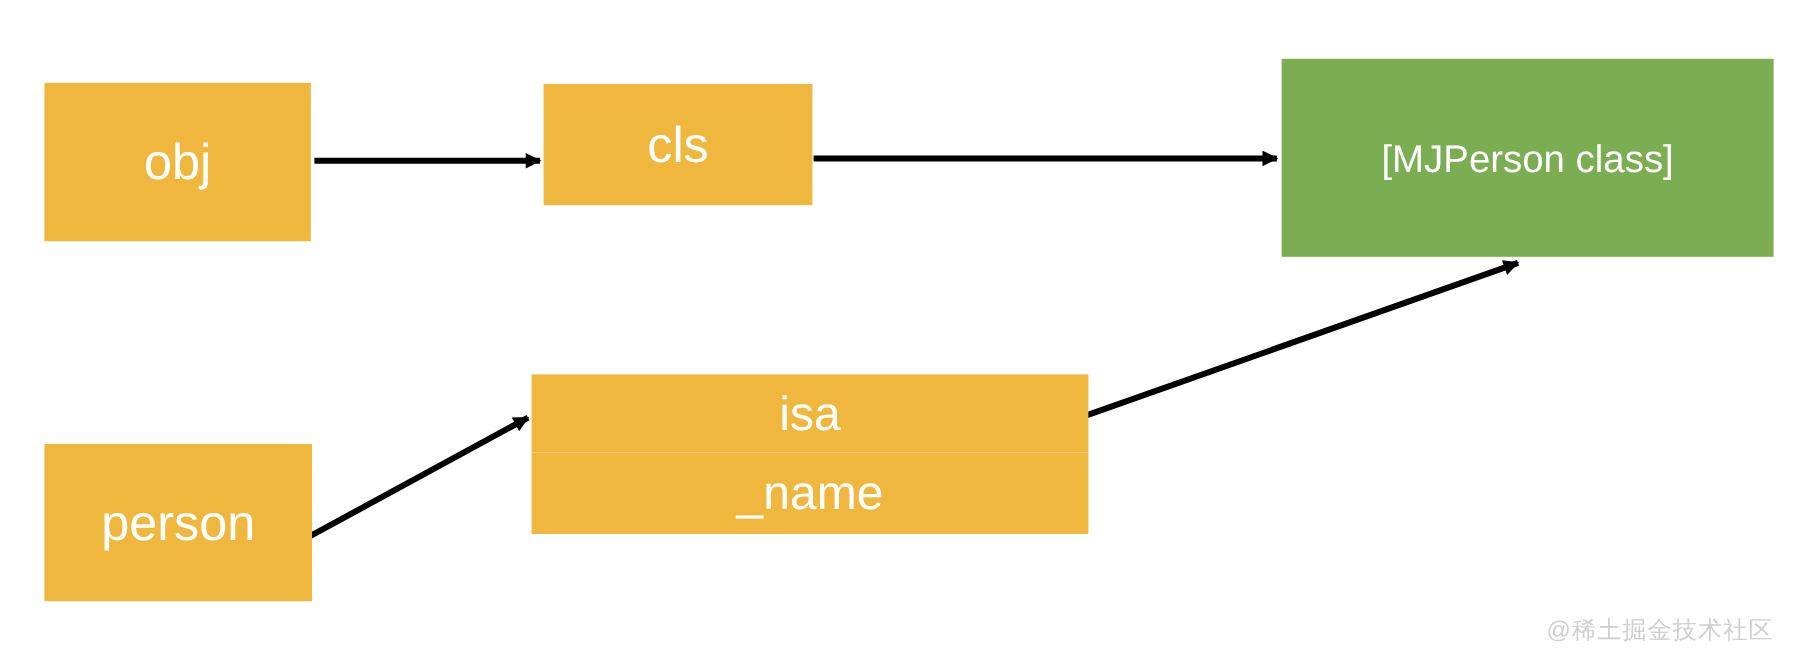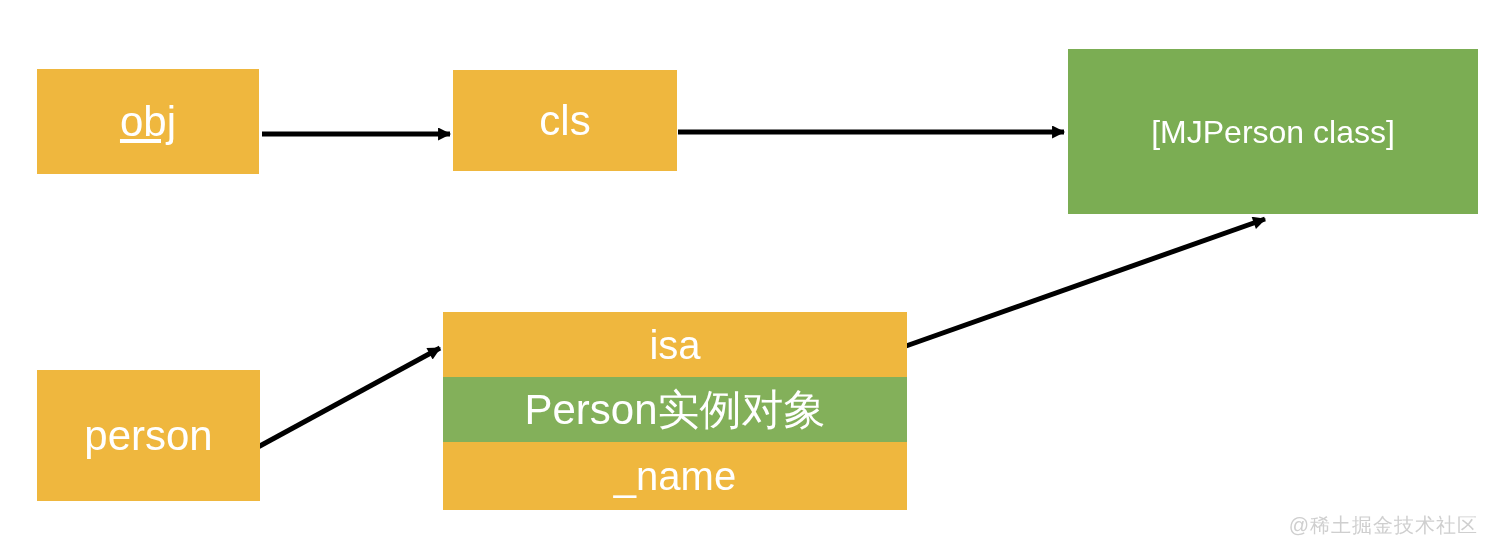--- a/index.html
+++ b/index.html
@@ -36,21 +36,21 @@
     align-items: center;
     justify-content: center;
     color: var(--text, #ffffff);
     font-size: 42px;
     line-height: 1;
     white-space: nowrap;
   }
   .fill-yellow { background: var(--yellow, #efb73e); }
   .fill-green  { background: var(--green, #7bad53); }
 
-  .node-obj    { left: 37px;   top: 69px;  width: 222px; height: 105px; text-decoration: underline; }
+  .node-obj    { left: 37px;   top: 69px;  width: 222px; height: 132px; }
   .node-cls    { left: 453px;  top: 70px;  width: 224px; height: 101px; }
   .node-class  { left: 1068px; top: 49px;  width: 410px; height: 165px; font-size: 32px; }
   .node-person { left: 37px;   top: 370px; width: 223px; height: 131px; }
 
   .stack {
     position: absolute;
     left: 443px;
     top: 312px;
     width: 464px;
     display: flex;
@@ -108,23 +108,20 @@
   </div>
 
   <div class="node fill-yellow node-person">
     <span>person</span>
   </div>
 
   <div class="stack">
     <div class="stack-row row-isa">
       <span>isa</span>
     </div>
-    <div class="stack-row row-mid">
-      <span>Person实例对象</span>
-    </div>
     <div class="stack-row row-name">
       <span>_name</span>
     </div>
   </div>
 
   <div class="watermark">@稀土掘金技术社区</div>
 
 </div>
 
 </body></html>

